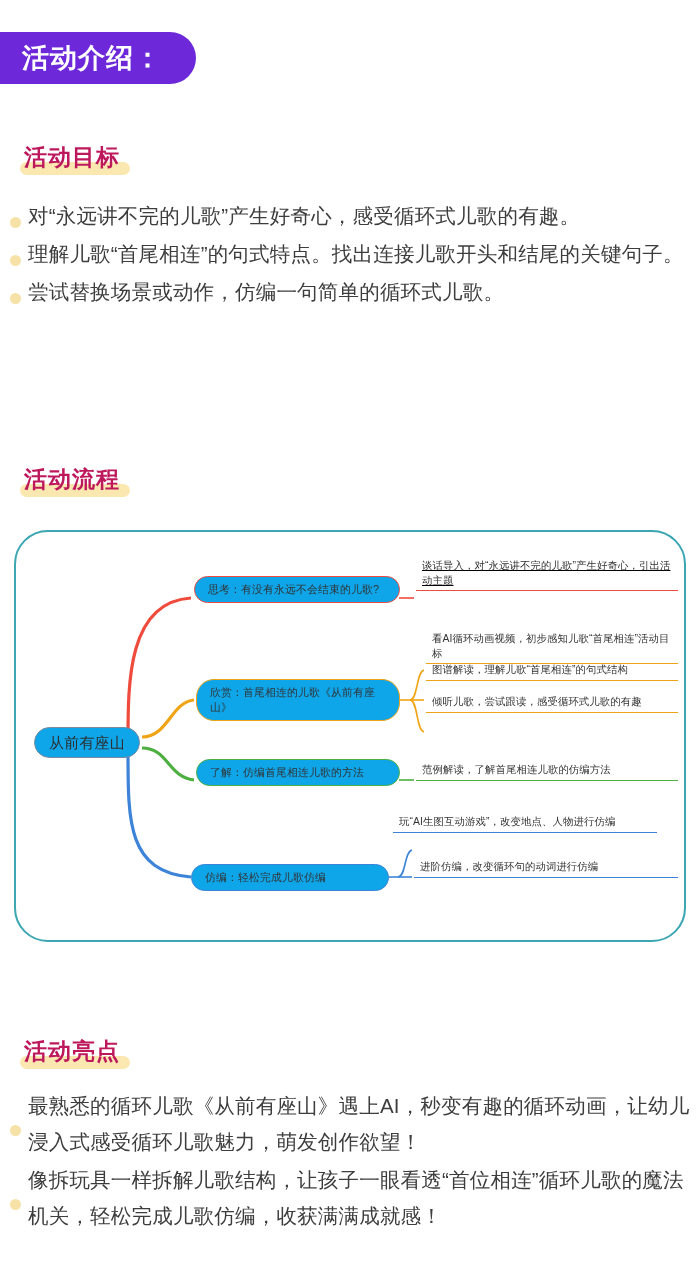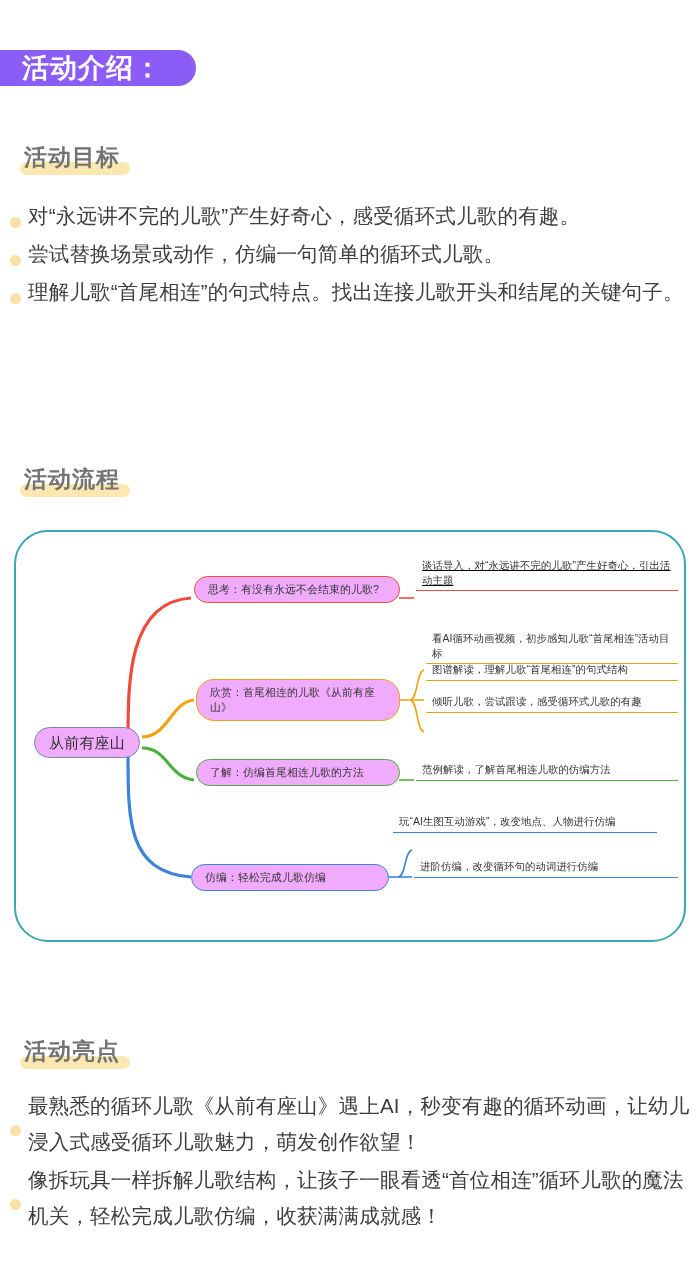--- a/index.html
+++ b/index.html
@@ -8,25 +8,25 @@
     height: 1274px;
     background: #ffffff;
     font-family: "Liberation Sans", "DejaVu Sans", sans-serif;
     -webkit-font-smoothing: antialiased;
   }
   .page { position: relative; width: 700px; height: 1274px; overflow: hidden; }
 
   
   .banner {
     position: absolute;
-    left: 0; top: 50px;
-    height: 36px;
+    left: 0; top: 32px;
+    height: 52px;
     padding: 0 34px 0 22px;
     display: flex; align-items: center;
-    background: #8b5cf6;
+    background: #6d28d9;
     border-top-right-radius: 26px;
     border-bottom-right-radius: 26px;
   }
   .banner-text {
     color: #ffffff;
     font-size: 27px;
     font-weight: bold;
     letter-spacing: 1px;
   }
 
@@ -43,21 +43,21 @@
     height: 13px;
     background: #fbe8b0;
     border-radius: 7px;
     z-index: 0;
   }
   .section-head .txt {
     position: relative;
     z-index: 1;
     font-size: 23px;
     font-weight: bold;
-    color: #737373;
+    color: #be185d;
     letter-spacing: 1px;
     display: block;
     padding-bottom: 2px;
   }
 
   
   .bullets { position: absolute; left: 10px; width: 684px; }
   .bullet-item {
     display: flex;
     align-items: center;
@@ -86,21 +86,21 @@
     border: 2px solid #3ca6b3;
     border-radius: 34px;
     background: #ffffff;
   }
   .mm-svg { position: absolute; left: 0; top: 0; width: 672px; height: 412px; }
 
   .mm-node {
     position: absolute;
     display: flex;
     align-items: center;
-    background: #f0abfc;
+    background: #0ea5e9;
     border-radius: 18px;
     border-width: 1.6px;
     border-style: solid;
     padding: 5px 9px 5px 13px;
   }
   .mm-node span {
     font-size: 10.8px;
     line-height: 15px;
     color: #333333;
     letter-spacing: 0.2px;
@@ -143,25 +143,25 @@
     <span class="txt">活动目标</span>
   </div>
 
   <div class="bullets" style="top:198px;">
     <div class="bullet-item">
       <div class="bullet-dot"></div>
       <div class="bullet-text">对“永远讲不完的儿歌”产生好奇心，感受循环式儿歌的有趣。</div>
     </div>
     <div class="bullet-item">
       <div class="bullet-dot"></div>
+      <div class="bullet-text">理解儿歌“首尾相连”的句式特点。找出连接儿歌开头和结尾的关键句子。</div>
+    </div>
+    <div class="bullet-item">
+      <div class="bullet-dot"></div>
       <div class="bullet-text">尝试替换场景或动作，仿编一句简单的循环式儿歌。</div>
-    </div>
-    <div class="bullet-item">
-      <div class="bullet-dot"></div>
-      <div class="bullet-text">理解儿歌“首尾相连”的句式特点。找出连接儿歌开头和结尾的关键句子。</div>
     </div>
   </div>
 
   <div class="section-head" style="top:464px;">
     <div class="hl"></div>
     <span class="txt">活动流程</span>
   </div>
 
   <div class="mindmap">
     <svg class="mm-svg" viewBox="0 0 672 412">

